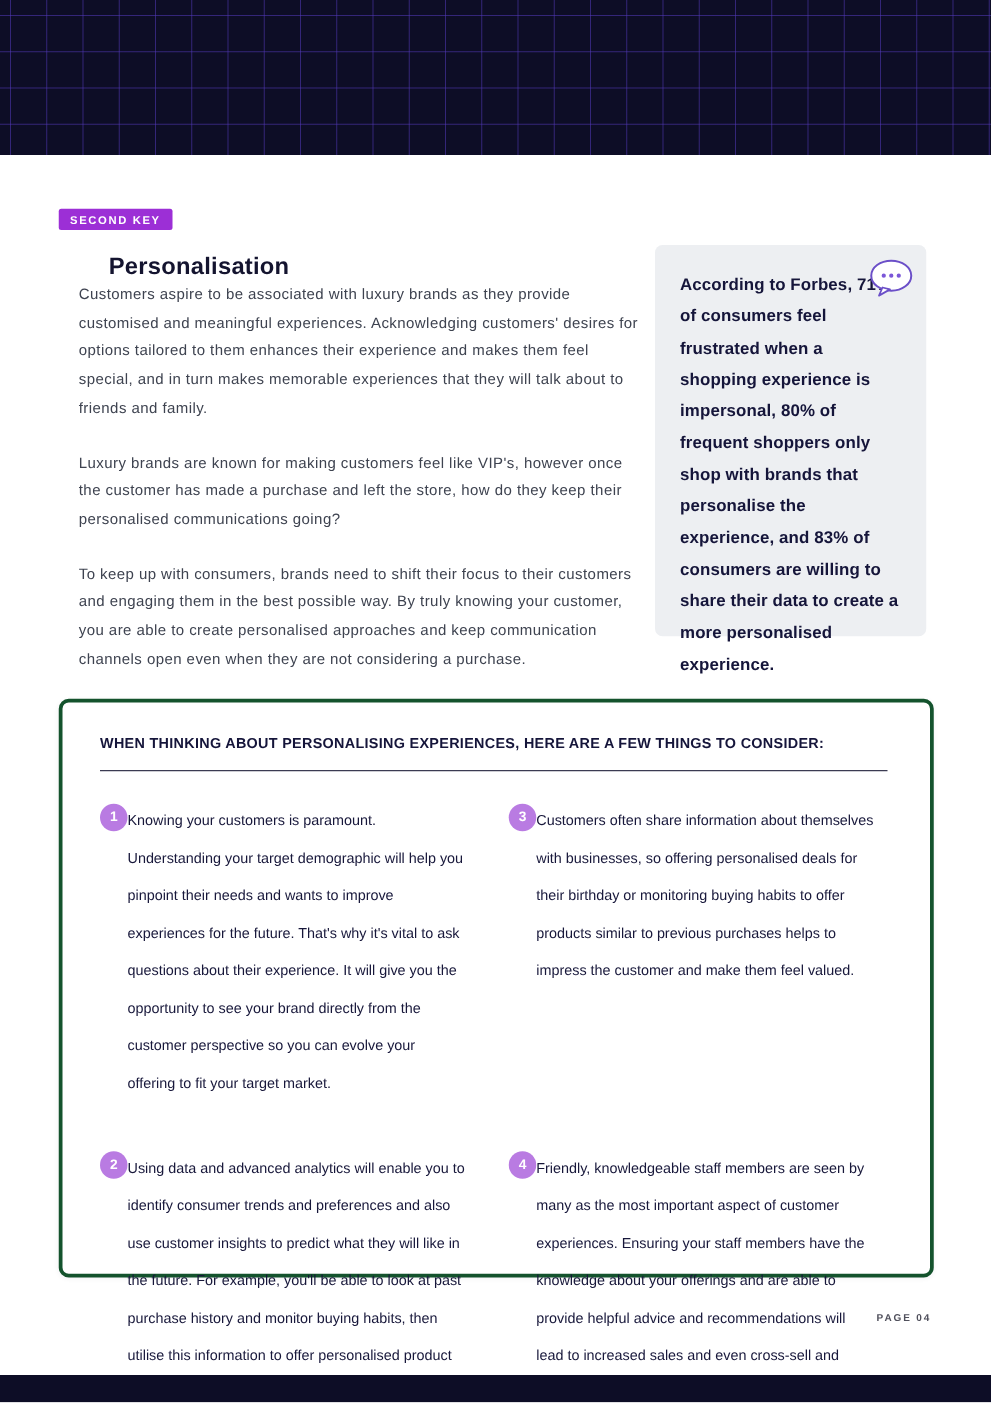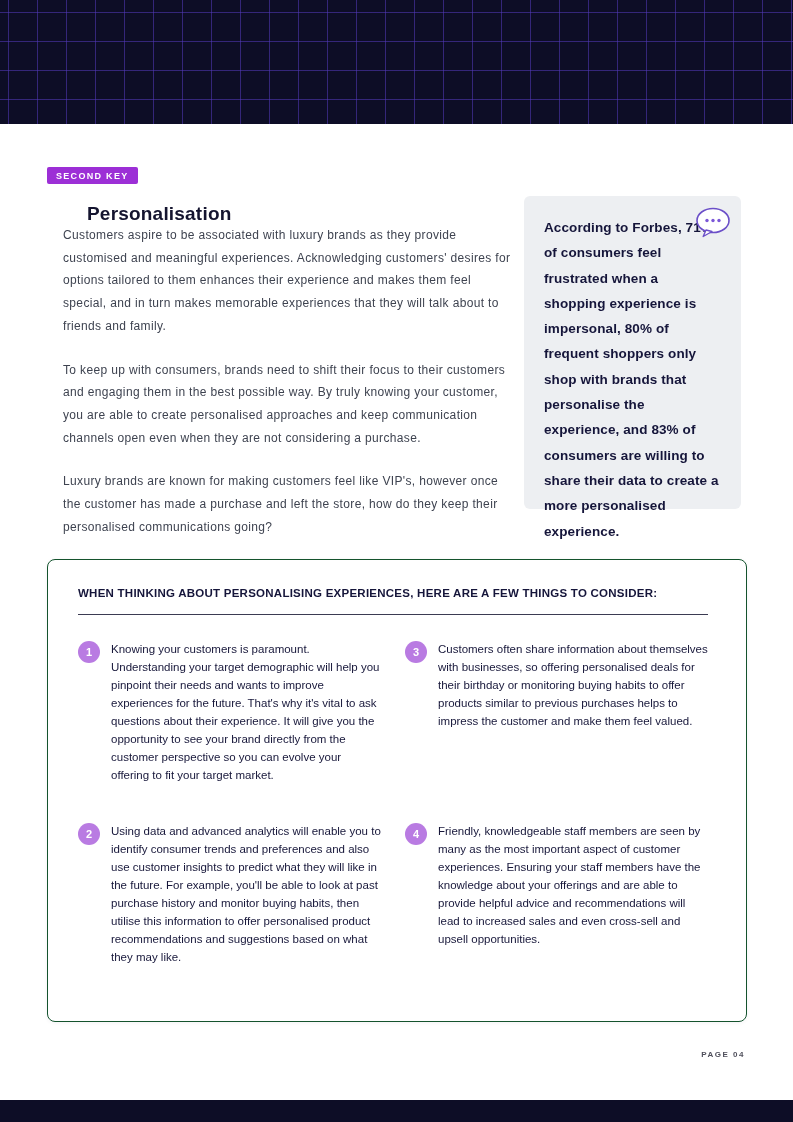--- a/index.html
+++ b/index.html
@@ -71,21 +71,21 @@
   .bubble-icon {
     position: absolute; top: 11px; right: 10px;
     width: 36px; height: 32px;
   }
 
   
   .consider-card {
     position: absolute; left: 47px; top: 559px;
     width: 700px; height: 463px;
     background: #ffffff;
-    border: 1px solid #14532d;
+    border: 3px solid #14532d;
     border-radius: 8px;
     box-sizing: border-box;
     padding: 27px 30px 0 30px;
     box-shadow: 0 1px 4px rgba(20,20,60,0.05);
   }
   .consider-heading {
     font-size: 11.5px; font-weight: bold;
     color: #15153a; letter-spacing: 0.25px;
   }
   .consider-rule {
@@ -103,22 +103,21 @@
   .consider-item { display: flex; align-items: flex-start; }
   .num-circle {
     flex: 0 0 auto;
     width: 22px; height: 22px; border-radius: 50%;
     background: #b97be2; color: #ffffff;
     font-size: 11px; font-weight: bold;
     display: flex; align-items: center; justify-content: center;
     margin-top: 1px;
   }
   .item-text {
-    margin-left: 11px;
-    font-size: 11.5px; line-height: 18px;
+    font-size: 11.5px; line-height: 30px;
     color: #17173a; letter-spacing: 0px;
     width: 270px;
   }
 
   
   .page-label {
     position: absolute; right: 48px; top: 1050px;
     font-size: 8px; font-weight: bold;
     letter-spacing: 1.5px;
     color: #50505c;
@@ -131,22 +130,22 @@
 <div class="page">
 
   <div class="header-band"></div>
 
   <div class="badge">SECOND KEY</div>
 
   <h1 class="title">Personalisation</h1>
 
   <div class="intro">
     <p>Customers aspire to be associated with luxury brands as they provide customised and meaningful experiences. Acknowledging customers' desires for options tailored to them enhances their experience and makes them feel special, and in turn makes memorable experiences that they will talk about to friends and family.</p>
+    <p>Luxury brands are known for making customers feel like VIP's, however once the customer has made a purchase and left the store, how do they keep their personalised communications going?</p>
     <p>To keep up with consumers, brands need to shift their focus to their customers and engaging them in the best possible way. By truly knowing your customer, you are able to create personalised approaches and keep communication channels open even when they are not considering a purchase.</p>
-    <p>Luxury brands are known for making customers feel like VIP's, however once the customer has made a purchase and left the store, how do they keep their personalised communications going?</p>
   </div>
 
   <div class="callout">
     <span class="bubble-icon">
       <svg width="36" height="32" viewBox="0 0 36 32">
         <ellipse cx="18" cy="13.5" rx="16" ry="12" fill="#ffffff" stroke="#6b4fc8" stroke-width="1.6"></ellipse>
         <path d="M11 23 L8.2 29.5 L17 24.5 Z" fill="#ffffff" stroke="#6b4fc8" stroke-width="1.4" stroke-linejoin="round"></path>
         <circle cx="12" cy="13.5" r="1.7" fill="#7b57d8"></circle>
         <circle cx="18" cy="13.5" r="1.7" fill="#7b57d8"></circle>
         <circle cx="24" cy="13.5" r="1.7" fill="#7b57d8"></circle>

